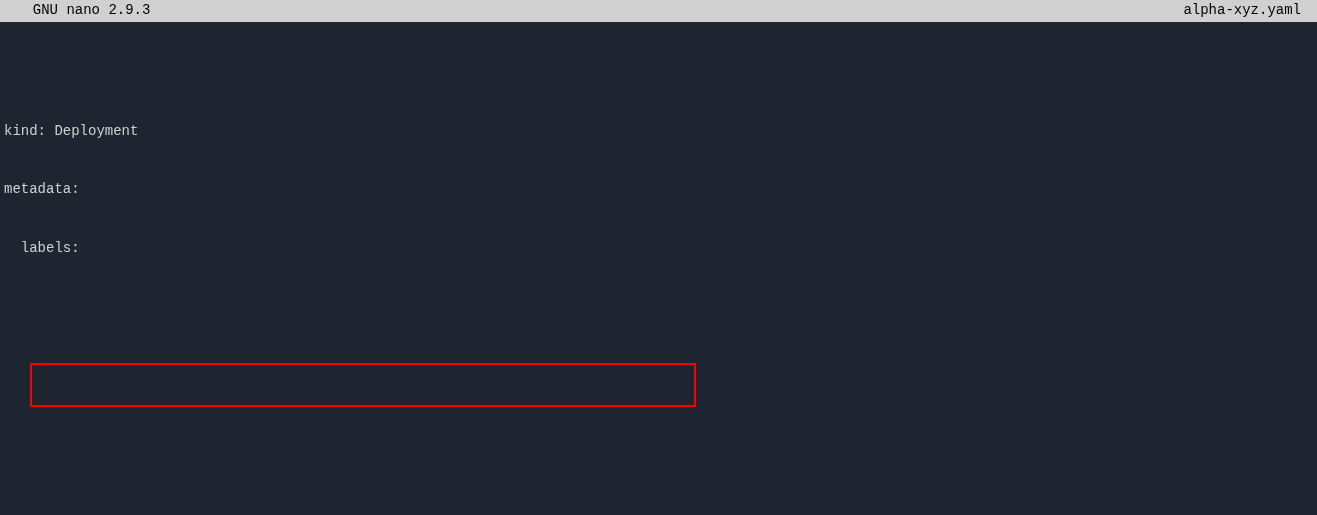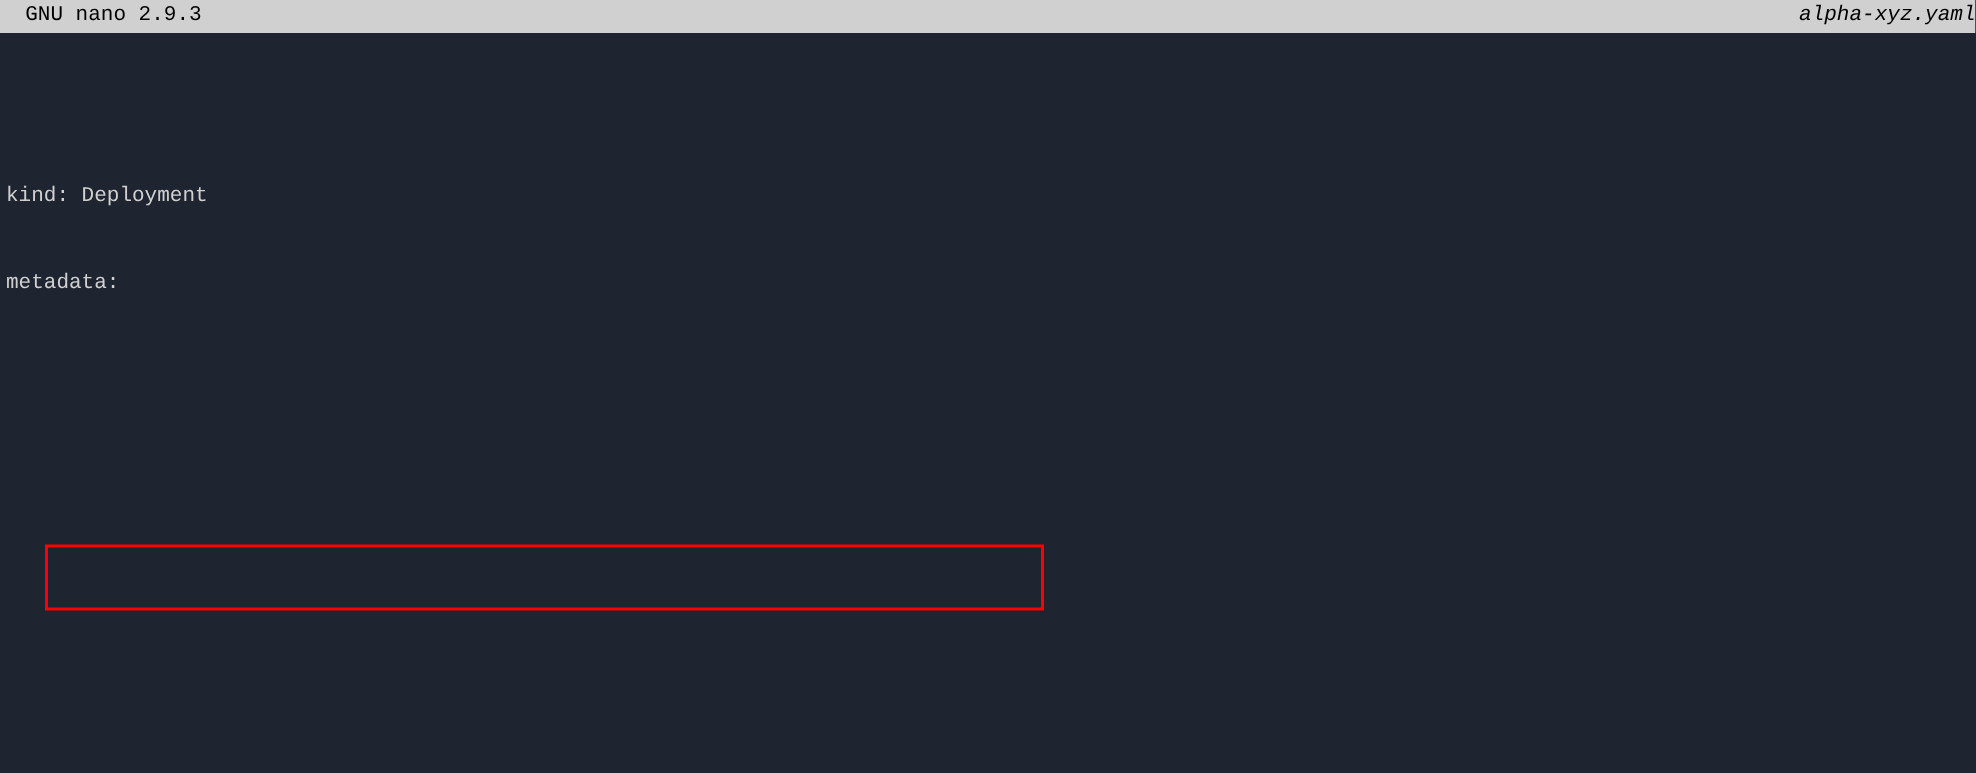--- a/index.html
+++ b/index.html
@@ -12,31 +12,30 @@
       font-family: 'Consolas', 'Monaco', 'Courier New', monospace;
       font-size: 14px;
       line-height: 1.4;
       width: 1317px;
       height: 515px;
       overflow: hidden;
     }
     .title-bar {
       background-color: #d0d0d0;
       color: #000;
-      padding: 1px 0;
+      padding: 1px 16px;
       display: flex;
       justify-content: space-between;
       font-weight: normal;
     }
     .title-left {
       white-space: pre;
     }
     .title-right {
       white-space: pre;
-      font-style: italic;
     }
     .editor-content {
       padding: 2px 4px 4px 4px;
       color: #d0d0d0;
       white-space: pre;
       position: relative;
     }
     .editor-content .line {
       height: 19.6px;
     }
@@ -55,20 +54,21 @@
 
 <div class="title-bar">
   <span class="title-left">  GNU nano 2.9.3</span>
   <span class="title-right">alpha-xyz.yaml</span>
 </div>
 
 <div class="editor-content">
   <div class="line"></div>
   <div class="line">kind: Deployment</div>
   <div class="line">metadata:</div>
+  <div class="line">  labels:</div>
   
   
   
   
   
   
   
   
   
   

